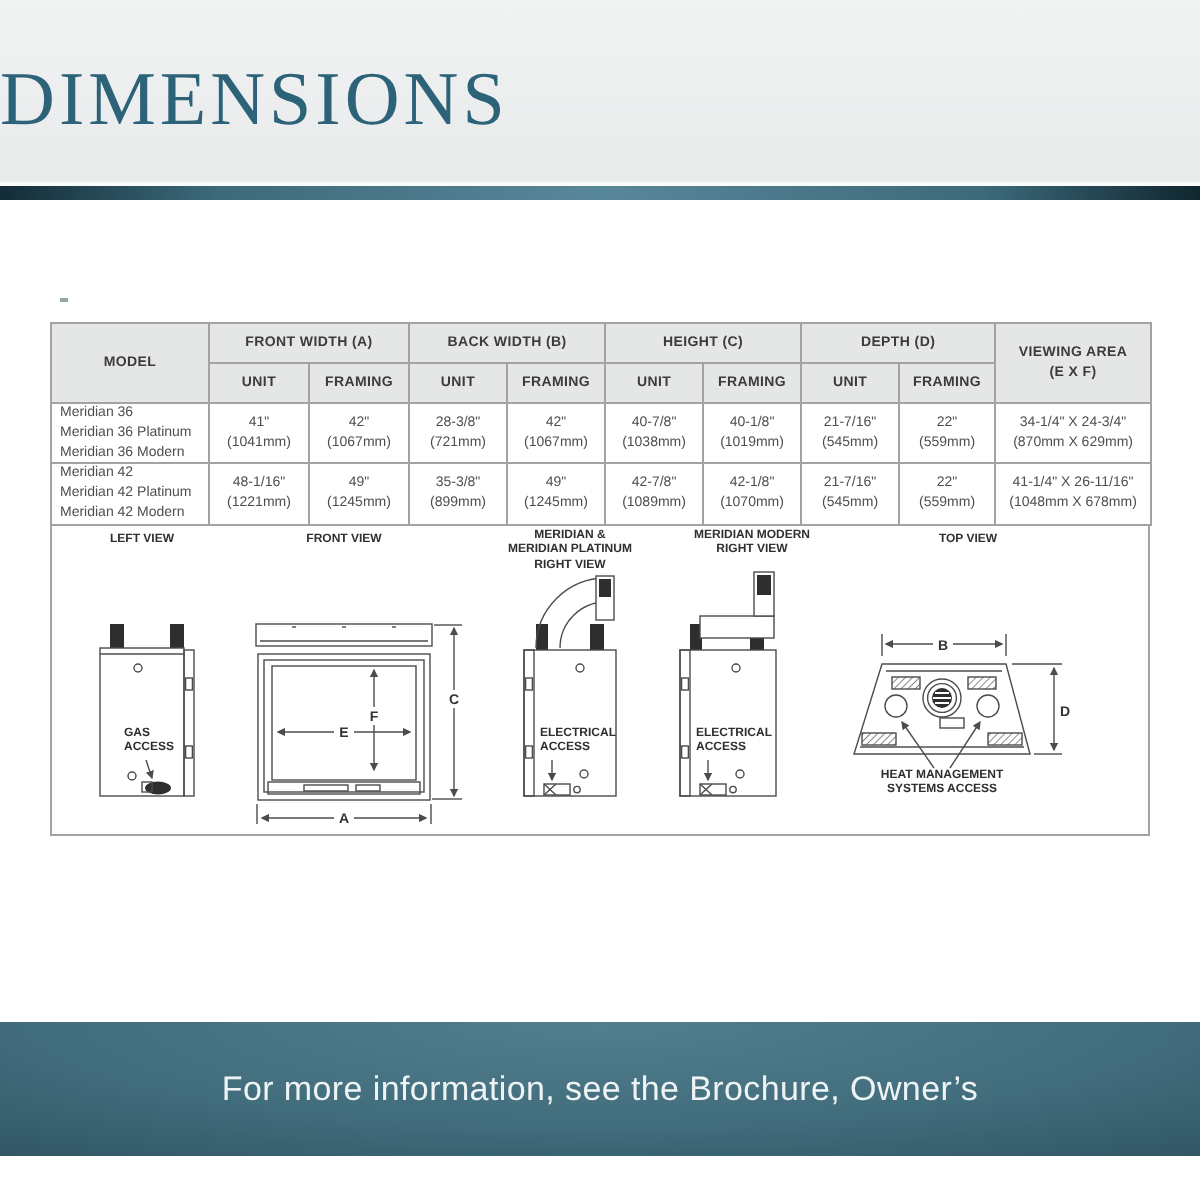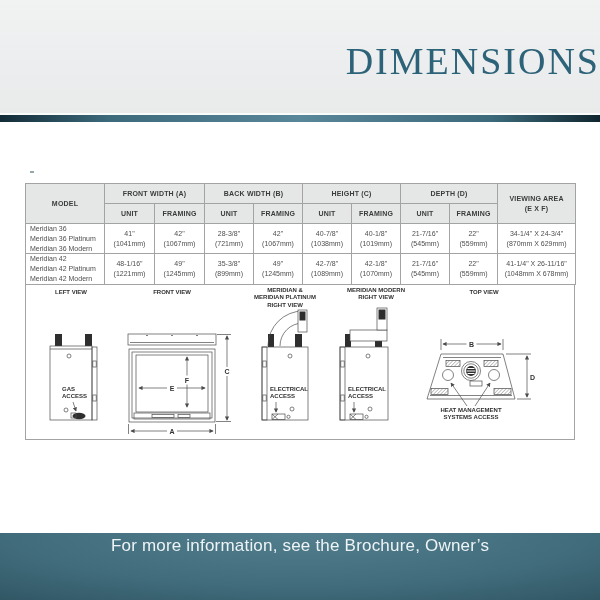--- a/index.html
+++ b/index.html
@@ -1,23 +1,23 @@
 <!DOCTYPE html>
 <html><head>
 <meta charset="utf-8">
 <style>
   * { margin: 0; padding: 0; box-sizing: border-box; }
   body { background: #fff; font-family: "Liberation Sans", sans-serif; }
   .page { position: relative; width: 600px; height: 600px; overflow: hidden; background: #fff; }
 
   
   .header-band {
-    height: 113px;
+    height: 91px;
     background: linear-gradient(180deg, #f1f2f2 0%, #ecedee 60%, #e9ebeb 100%);
-    display: flex; align-items: center; justify-content: flex-end;
+    display: flex; align-items: center; justify-content: flex-start;
   }
   .page-title {
     font-family: "Liberation Serif", serif;
     font-size: 38px; font-weight: normal; letter-spacing: 2px;
     color: #2d6379; margin-top: 8px;
   }
   .accent-divider {
     height: 9px;
     border-top: 2px solid #fafbfb;
     background: linear-gradient(90deg, #132c37 0%, #3c6a7b 18%, #59879a 50%, #3c6a7b 82%, #10262f 100%);
@@ -56,21 +56,21 @@
   .alabel.left-align { transform: none; text-align: left; }
   svg.drawings { position: absolute; left: 0; top: 0; }
   svg.drawings text {
     fill: #333; stroke: none; font: bold 7px "Liberation Sans", sans-serif; text-anchor: middle;
   }
 
   
   .footer-band {
     position: relative; height: 67px;
     background: radial-gradient(115% 190% at 50% 0%, #527e8e 0%, #416c7c 42%, #2b4f5c 78%, #1e3d48 100%);
-    display: flex; flex-direction: column; align-items: center; justify-content: flex-start;
+    display: flex; flex-direction: column; align-items: center; justify-content: center;
   }
   .footer-band p {
     color: #eef4f5; font-size: 17px; line-height: 25px; letter-spacing: .2px;
     font-family: "Liberation Sans", sans-serif;
   }
 </style>
 </head>
 <body>
 
 <div class="page">

